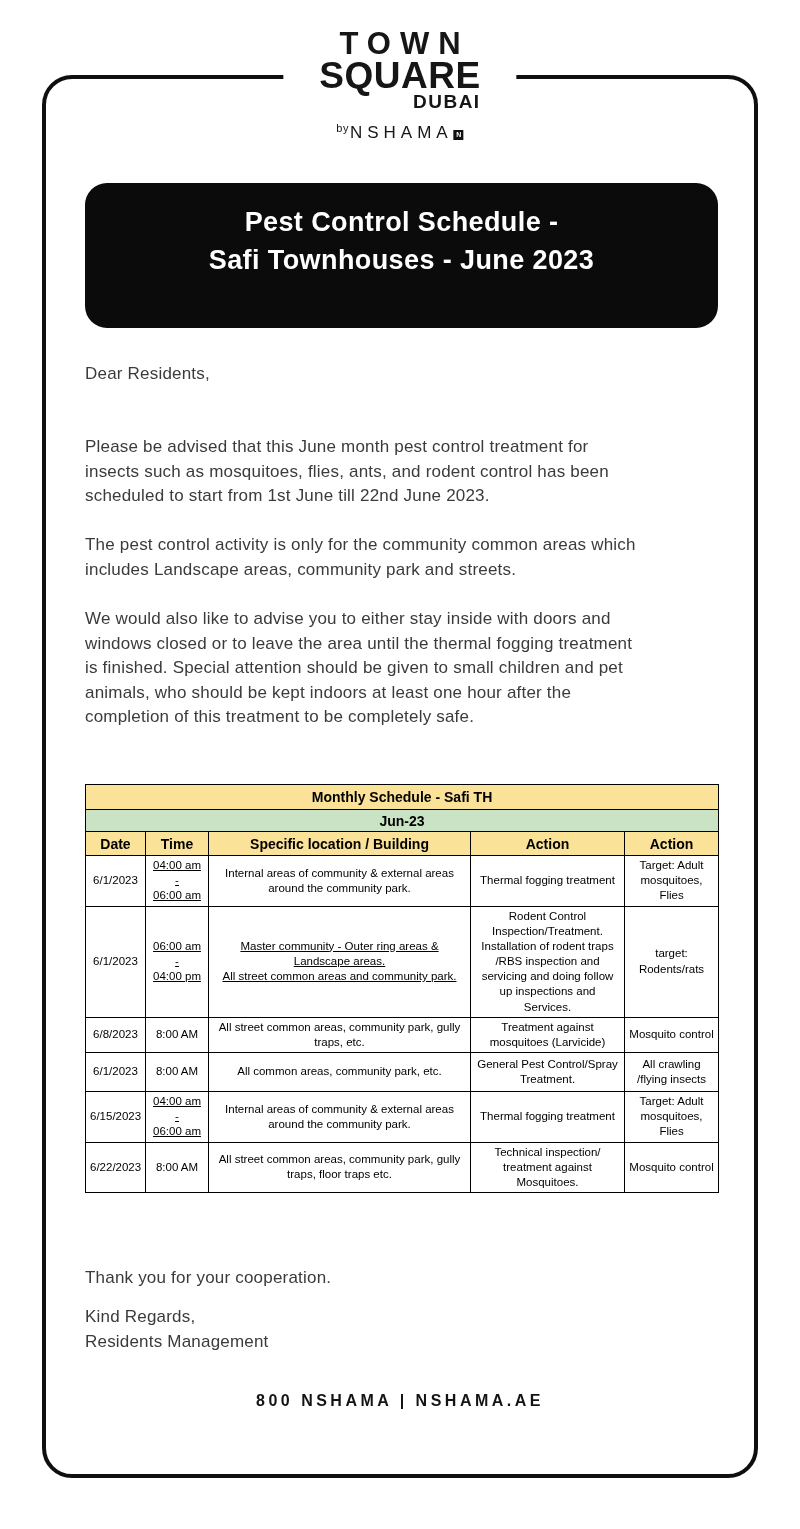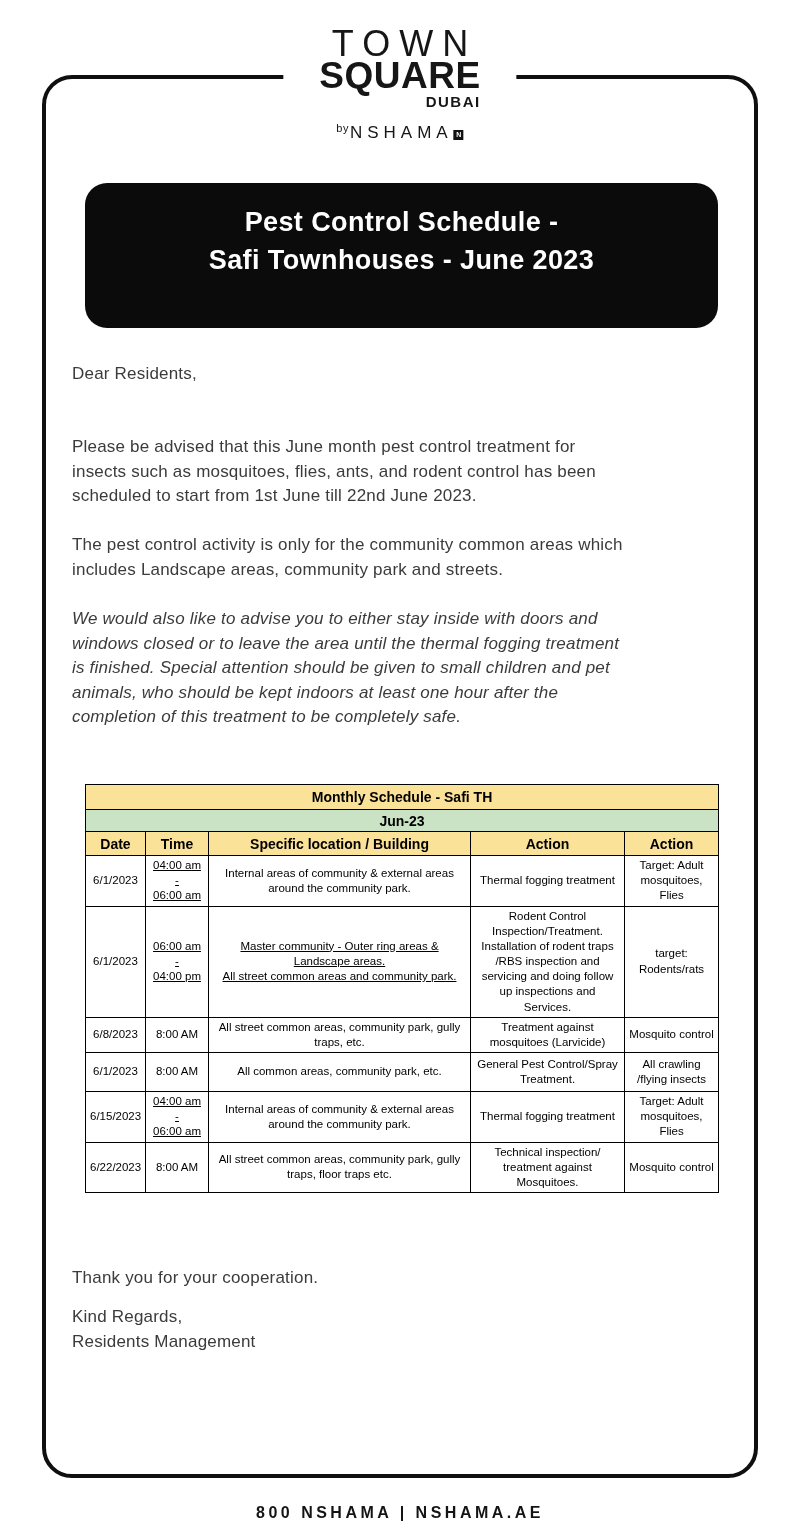--- a/index.html
+++ b/index.html
@@ -15,46 +15,46 @@
     position:absolute; left:42px; top:75px; width:708px; height:1395px;
     border:4px solid #0f0f0f; border-radius:30px;
   }
 
   
   .logo-wrap {
     position:absolute; top:27px; left:50%; transform:translateX(-50%);
     background:#ffffff; padding:0 36px; z-index:2; text-align:center;
   }
   .logo-block { display:inline-block; text-align:center; }
-  .logo-town  { font-size:36px; font-weight:400; letter-spacing:9px; text-indent:9px; color:#161616; line-height:34px; }
+  .logo-town  { font-size:31px; font-weight:700; letter-spacing:9px; text-indent:9px; color:#161616; line-height:34px; }
   .logo-square{ font-size:37px; font-weight:700; letter-spacing:0.5px; color:#161616; line-height:34px; margin-top:-2px; }
-  .logo-dubai { font-size:15px; font-weight:700; letter-spacing:1.5px; color:#161616; text-align:right; line-height:22px; margin-top:-2px; }
+  .logo-dubai { font-size:19px; font-weight:700; letter-spacing:1.5px; color:#161616; text-align:right; line-height:22px; margin-top:-2px; }
   .logo-by    { margin-top:9px; font-size:17px; letter-spacing:5px; color:#161616; white-space:nowrap; }
   .logo-by .by{ font-size:11px; letter-spacing:0.5px; vertical-align:6px; margin-right:1px; }
   .logo-mark  {
     display:inline-block; width:10px; height:10px; background:#111; color:#fff;
     font-size:7px; font-weight:700; line-height:10px; text-align:center;
     letter-spacing:0; margin-left:1px; vertical-align:1px;
   }
 
   
   .banner {
     position:absolute; left:85px; top:183px; width:633px; height:145px;
     background:#0b0b0b; border-radius:22px; box-sizing:border-box;
     color:#ffffff; text-align:center; padding-top:20px;
   }
   .banner-line { font-size:27px; font-weight:700; line-height:38px; letter-spacing:0.4px; }
 
   
-  .letter-text { position:absolute; left:72px; color:#3b3b3b; font-size:17px; line-height:24.6px; letter-spacing:0.2px; }
+  .letter-text { position:absolute; left:85px; color:#3b3b3b; font-size:17px; line-height:24.6px; letter-spacing:0.2px; }
   .greeting { top:362px; }
   .para { width:690px; white-space:pre-line; }
   .p1 { top:435px; }
   .p2 { top:533px; }
-  .p3 { top:607px;font-style:italic; }
+  .p3 { top:607px; }
   .thanks { top:1266px; }
   .signoff { top:1305px; }
 
   
   .sched-table {
     position:absolute; left:85px; top:784px; width:633px;
     border-collapse:collapse; table-layout:fixed; color:#000;
   }
   .sched-table td, .sched-table th { border:1.4px solid #000; box-sizing:border-box; }
   .t-title td { background:#fae299; font-weight:700; font-size:14px; height:25px; text-align:center; }
@@ -63,21 +63,21 @@
   td.cell {
     font-size:11.5px; line-height:1.32; text-align:center; vertical-align:middle;
     padding:2px 4px;
   }
   td.pre { white-space:pre-line;text-decoration:underline; }
   tr.r1 { height:38px; } tr.r2 { height:97px; } tr.r3 { height:35px; }
   tr.r4 { height:39px; } tr.r5 { height:36px; } tr.r6 { height:48px; }
 
   
   .footer-label {
-    position:absolute; top:1504px; left:50%; transform:translateX(-50%);
+    position:absolute; top:1392px; left:50%; transform:translateX(-50%);
     background:#ffffff; padding:0 30px; z-index:2;
     font-size:16px; font-weight:600; letter-spacing:3.5px; color:#141414; white-space:nowrap;
   }
 </style>
 </head>
 <body>
 
 <div class="page">
 
   <div class="frame"></div>

